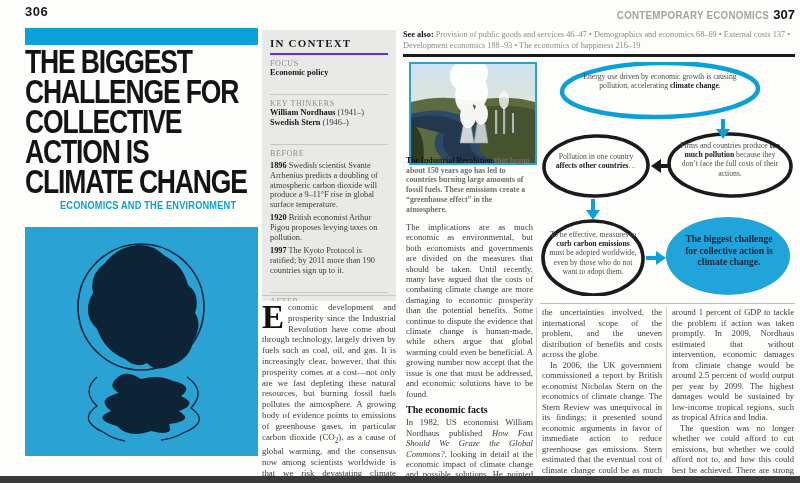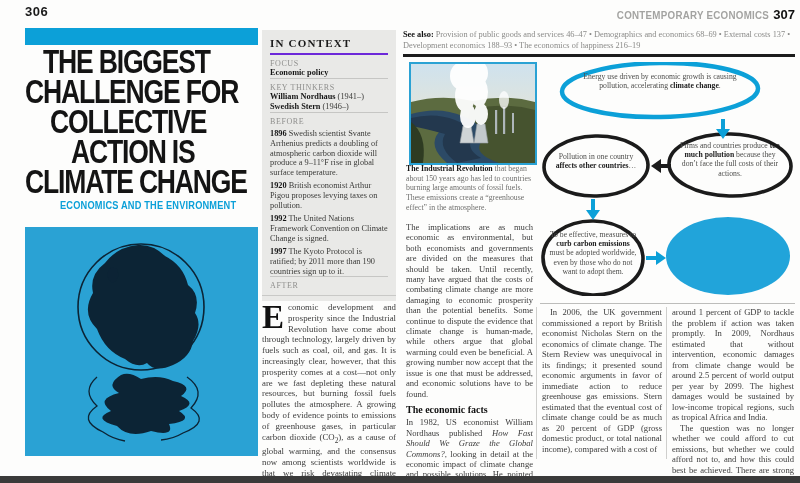--- a/index.html
+++ b/index.html
@@ -1,54 +1,54 @@
 <!DOCTYPE html>
 <html><head>
 <meta charset="utf-8">
 <style>
   html,body{margin:0;padding:0;background:#ffffff;}
   #stage{position:relative;width:800px;height:483px;background:#fdfdfc;overflow:hidden;
          font-family:"Liberation Serif",serif;color:#3c3c3c;}
   .abs{position:absolute;}
-  .sans{font-family:"Liberation Sans",sans-serif;text-align:center;}
+  .sans{font-family:"Liberation Sans",sans-serif;}
   
   #pn-left{left:25px;top:4px;font-size:13px;font-weight:bold;color:#1a1a1a;letter-spacing:0.5px;}
   #bluebar{left:25px;top:28px;width:233px;height:17px;background:#0ca0d8;}
   #title{left:25px;top:46px;width:250px;}
   #title .tl{height:30px;line-height:30px;font-size:34px;font-weight:bold;color:#141414;white-space:nowrap;}
   #title .tl span{display:inline-block;transform:scaleX(0.78);transform-origin:left center;letter-spacing:-1.5px;}
   #subtitle{left:25px;top:199px;font-size:10.5px;font-weight:bold;color:#0ca0d8;white-space:nowrap;margin-left:35px;}
   #subtitle span{display:inline-block;transform:scaleX(0.88);transform-origin:left center;letter-spacing:0.2px;}
   #globe-panel{left:25px;top:227px;width:233px;height:229px;background:#2aa2d4;}
   
   #incontext{left:262px;top:30px;width:134px;height:271px;background:#e9e9e7;box-sizing:border-box;
              padding:7px 8px;overflow:hidden;}
   #incontext .hdr{font-size:11px;font-weight:bold;letter-spacing:1.2px;color:#1a1a1a;
                   border-bottom:2px solid #6d28d9;padding-bottom:4px;margin-bottom:4px;}
   #incontext .lbl{font-size:8px;color:#8f8f8d;letter-spacing:0.6px;margin-top:2px;}
   #incontext .val{font-size:8.3px;line-height:9.9px;color:#3a3a38;}
   #incontext b{color:#161616;}
-  #incontext .sec{border-bottom:1px solid #c6c6c4;padding-bottom:0;margin-bottom:4px;}
+  #incontext .sec{border-bottom:1px solid #c6c6c4;padding-bottom:16px;margin-bottom:4px;}
   #incontext .ev{margin-top:3px;}
   
   #intro-rule{left:262px;top:295px;width:134px;height:1px;background:#c9c9c7;}
   #intro{left:262px;top:302px;width:134px;font-size:8.8px;line-height:10.8px;color:#3c3c3c;text-align:justify;}
   #intro .dropcap{float:left;font-size:33px;line-height:27px;font-weight:bold;color:#111;
                   margin:2px 4px 0 0;}
   
   #hdr-right{left:520px;top:5px;width:275px;text-align:right;white-space:nowrap;}
   #hdr-right .sect{font-family:"Liberation Sans",sans-serif;font-size:11.5px;font-weight:bold;color:#a3a3a1;
                    display:inline-block;transform:scaleX(0.85);transform-origin:right center;letter-spacing:0.3px;}
   #hdr-right .num{font-family:"Liberation Sans",sans-serif;font-size:13px;font-weight:bold;color:#111;margin-left:4px;}
   #seealso{left:403px;top:30px;width:392px;font-size:8.3px;line-height:10.6px;color:#8a8a88;}
   #seealso b{color:#111;text-align:right;}
   #blackrule{left:403px;top:54px;width:392px;height:3px;background:#1c1c1c;}
   
   #photo{left:409px;top:62px;width:124px;height:99px;border:2px solid #2aa2d4;box-sizing:content-box;}
-  #caption{left:406px;top:164px;width:127px;font-size:7.8px;line-height:9.7px;color:#6e6e6c;}
+  #caption{left:406px;top:156px;width:127px;font-size:7.8px;line-height:9.7px;color:#6e6e6c;font-weight:bold;}
   #caption b{color:#161616;}
   
   #col1{left:406px;top:222px;width:127px;font-size:8.6px;line-height:10.4px;text-align:justify;}
   #col1 .subhead{font-size:10px;font-weight:bold;color:#111;margin:6px 0 2px 0;text-align:left;}
   
   #diagram{left:540px;top:62px;width:256px;height:234px;}
   #diagram svg{position:absolute;left:0;top:0;}
   .bubble{position:absolute;font-size:7.7px;line-height:9.2px;color:#4c4c4a;text-align:center;}
   .bubble b{color:#1b1b1b;}
   #bt5{font-size:9.5px;line-height:11.5px;font-weight:bold;color:#13263e;}
@@ -105,21 +105,20 @@
     </div>
     <div class="sec">
       <div class="lbl">KEY THINKERS</div>
       <div class="val"><b>William Nordhaus</b><span> (1941–)</span></div>
       <div class="val"><b>Swedish Stern</b><span> (1946–)</span></div>
     </div>
     <div class="sec">
       <div class="lbl">BEFORE</div>
       <div class="val ev"><b>1896</b><span> Swedish scientist Svante Arrhenius predicts a doubling of atmospheric carbon dioxide will produce a 9–11°F rise in global surface temperature.</span></div>
       <div class="val ev"><b>1920</b><span> British economist Arthur Pigou proposes levying taxes on pollution.</span></div>
-      <div class="val ev"><b>1992</b><span> The United Nations Framework Convention on Climate Change is signed.</span></div>
       <div class="val ev"><b>1997</b><span> The Kyoto Protocol is ratified; by 2011 more than 190 countries sign up to it.</span></div>
     </div>
     <div>
       <div class="lbl">AFTER</div>
 
     </div>
   </div>
 
   <div id="intro-rule" class="abs"></div>
 
@@ -209,27 +208,29 @@
     </div>
     <div class="bubble" style="left:140px;top:79px;width:100px;">
       <span>Firms and countries produce </span><b>too much pollution</b><span> because they don’t face the full costs of their actions.</span>
     </div>
     <div class="bubble" style="left:14px;top:90px;width:84px;">
       <span>Pollution in one country </span><b>affects other countries</b><span>…</span>
     </div>
     <div class="bubble" style="left:8px;top:168px;width:90px;">
       <span>To be effective, measures to </span><b>curb carbon emissions</b><span> must be adopted worldwide, even by those who do not want to adopt them.</span>
     </div>
+    <div class="bubble" id="bt5" style="left:142px;top:172px;width:94px;">The biggest challenge for collective action is climate change.</div>
   </div>
 
   <div id="diag-rule" class="abs"></div>
   <div class="abs colrule" style="left:536px;top:307px;height:152px;"></div>
   <div class="abs colrule" style="left:666px;top:307px;height:152px;"></div>
 
   <div id="col2" class="abs">
+    <div>the uncertainties involved, the international scope of the problem, and the uneven distribution of benefits and costs across the globe.</div>
     <div class="indent">In 2006, the UK government commissioned a report by British economist Nicholas Stern on the economics of climate change. The Stern Review was unequivocal in its findings; it presented sound economic arguments in favor of immediate action to reduce greenhouse gas emissions. Stern estimated that the eventual cost of climate change could be as much as 20 percent of GDP (gross domestic product, or total national income), compared with a cost of</div>
   </div>
 
   <div id="col3" class="abs">
     <div>around 1 percent of GDP to tackle the problem if action was taken promptly. In 2009, Nordhaus estimated that without intervention, economic damages from climate change would be around 2.5 percent of world output per year by 2099. The highest damages would be sustained by low-income tropical regions, such as tropical Africa and India.</div>
     <div class="indent">The question was no longer whether we could afford to cut emissions, but whether we could afford not to, and how this could best be achieved. There are strong arguments for government intervention: the atmosphere can »</div>
   </div>
 
   <div id="bottomband" class="abs"></div>
 </div>

